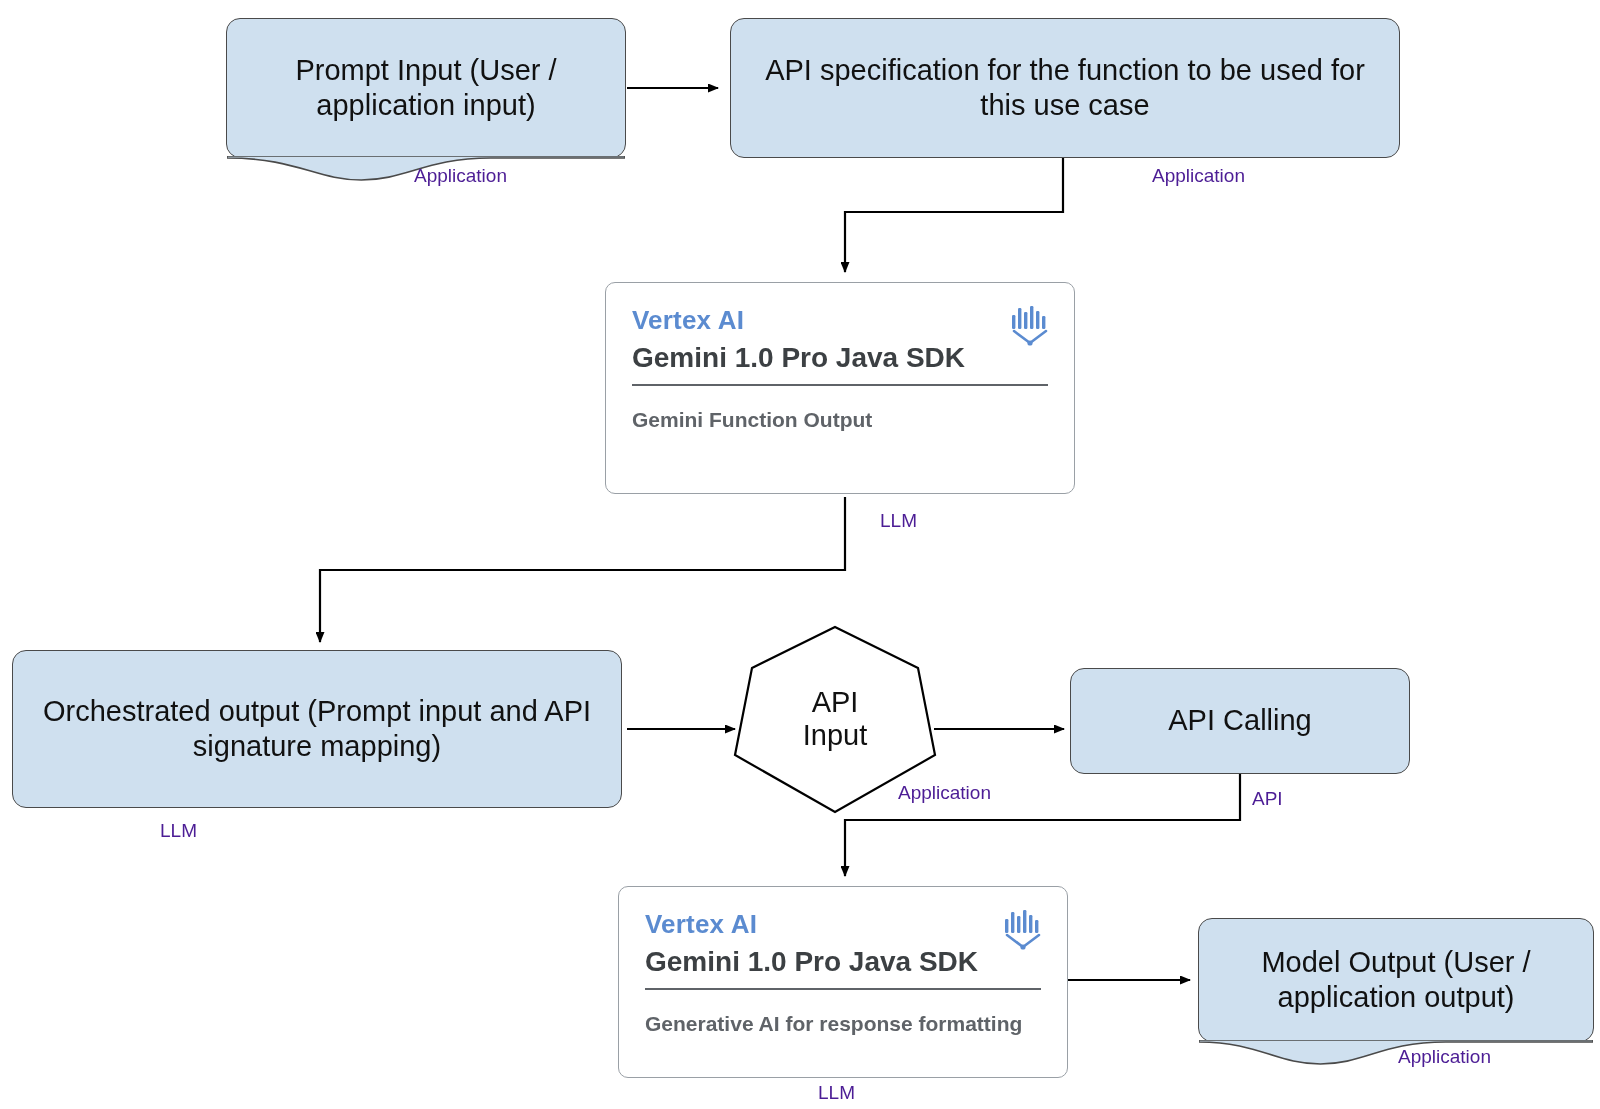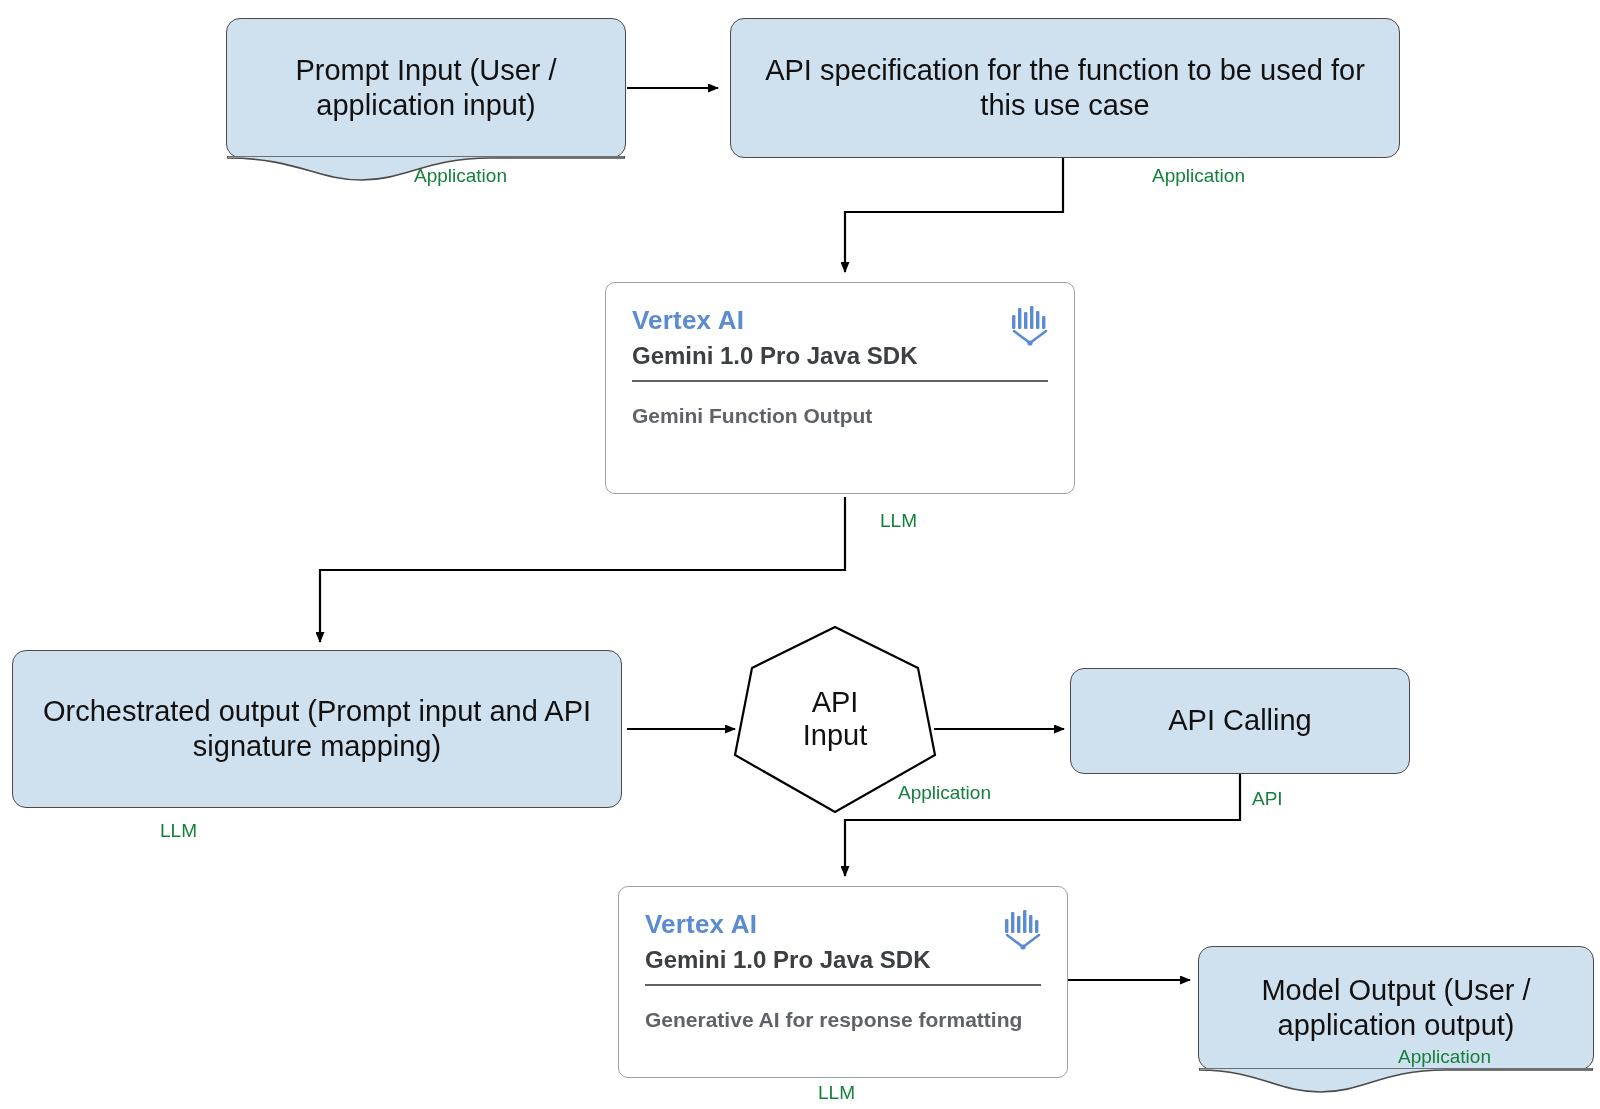--- a/index.html
+++ b/index.html
@@ -41,21 +41,21 @@
     line-height: 1.22;
     padding: 6px 14px;
   }
   .box .label {
     font-size: 29px;
     color: #111;
   }
   .caption {
     position: absolute;
     font-size: 19px;
-    color: #15803d;
+    color: #4c1d95;
     white-space: nowrap;
   }
   
   .docwave {
     position: absolute;
     left: 0;
     width: 100%;
     height: 26px;
     bottom: -25px;
     pointer-events: none;
@@ -69,21 +69,21 @@
     position: absolute;
     font-weight: bold;
   }
   .card .vertex {
     color: #5b8bd0;
     font-size: 26px;
     letter-spacing: 0.2px;
   }
   .card .sdk {
     color: #3c4043;
-    font-size: 24px;
+    font-size: 28px;
     margin-top: 6px;
   }
   .card .rule {
     border-bottom: 2px solid #5f6368;
     margin: 10px 0 0 0;
   }
   .card .sub {
     color: #5f6368;
     font-size: 21px;
     margin-top: 22px;
@@ -209,21 +209,21 @@
         <rect x="22" y="3" width="3.4" height="23" rx="1.2"></rect>
         <rect x="28" y="8" width="3.4" height="18" rx="1.2"></rect>
         <rect x="34" y="13" width="3.4" height="13" rx="1.2"></rect>
       </g>
       <path d="M6,28 L22,40 L38,28" fill="none" stroke="#5b8bd0" stroke-width="2.6" stroke-linecap="round" stroke-linejoin="round"></path>
       <circle cx="22" cy="40" r="2.6" fill="#5b8bd0"></circle>
     </svg>
   </div>
   <div class="caption" style="left:818px; top:1082px;">LLM</div>
 
-  <div class="node box" style="left:1198px; top:946px; width:396px; height:124px;">
+  <div class="node box" style="left:1198px; top:918px; width:396px; height:124px;">
     <span class="label">Model Output (User / application output)</span>
     <svg class="docwave" viewBox="0 0 396 26" preserveAspectRatio="none">
       <path d="M0,0 L0,2 C60,2 78,24 122,24 C166,24 184,2 248,2 L396,2 L396,0 Z" fill="#cfe0ef" stroke="#4a4a4a" stroke-width="1.6"></path>
     </svg>
   </div>
   <div class="caption" style="left:1398px; top:1046px;">Application</div>
 
 </div>
 
 </body></html>

